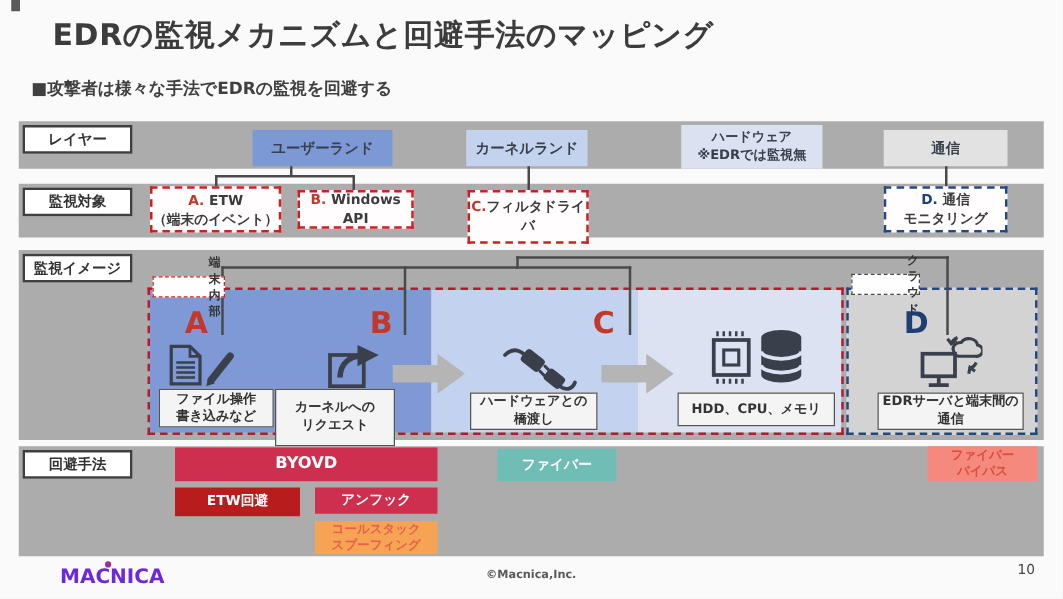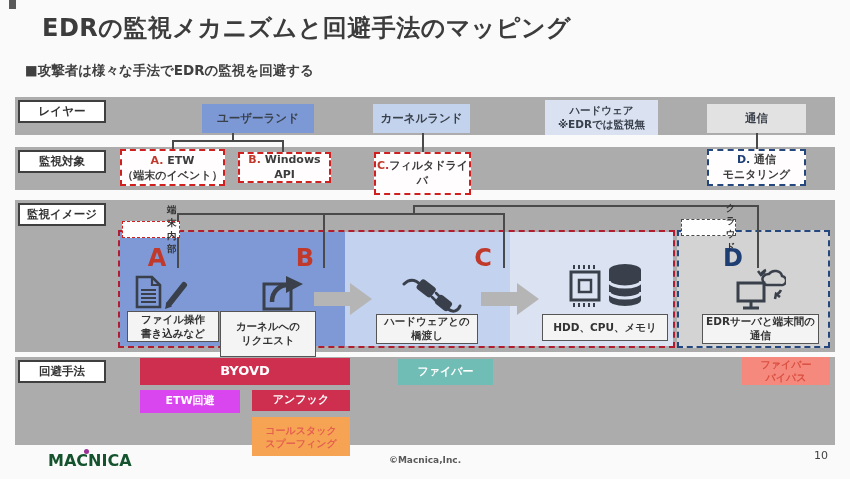--- a/index.html
+++ b/index.html
@@ -55,24 +55,24 @@
   .cap-kernel{left:220px;top:311px;width:96px;height:46px;}
   .cap-hw{left:376px;top:314px;width:102px;height:30px;}
   .cap-hdd{left:542px;top:314px;width:126px;height:27px;}
   .cap-edr{left:702px;top:314px;width:117px;height:30px;}
   .icon{z-index:3;}
   .evabox{display:flex;flex-direction:column;align-items:center;justify-content:center;
     font-weight:700;color:#fff;text-align:center;line-height:1.3;margin-left:20px;}
   .ev-byovd{left:120px;top:358px;width:210px;height:27px;background:#ce2f4f;font-size:13px;}
   .ev-fiber{left:378px;top:359px;width:95px;height:26px;background:#6fbdb5;font-size:11px;}
   .ev-traffic{left:722px;top:357px;width:88px;height:28px;background:#f5897e;color:#d94f3f;font-size:10px;}
-  .ev-etw{left:120px;top:390px;width:100px;height:23px;background:#d946ef;font-size:11px;}
+  .ev-etw{left:120px;top:390px;width:100px;height:23px;background:#b91c1c;font-size:11px;}
   .ev-unhook{left:232px;top:390px;width:98px;height:21px;background:#ce2f4f;font-size:11px;}
-  .ev-callstack{left:232px;top:417px;width:98px;height:39px;background:#f6a453;color:#e4604f;font-size:10px;}
-  .logo{left:48px;top:451px;font-size:16px;font-weight:800;color:#14532d;text-transform:uppercase;letter-spacing:0px;}
+  .ev-callstack{left:232px;top:417px;width:98px;height:26px;background:#f6a453;color:#e4604f;font-size:10px;}
+  .logo{left:48px;top:451px;font-size:16px;font-weight:800;color:#6d28d9;text-transform:uppercase;letter-spacing:0px;}
   .logo-dot{left:84px;top:449px;width:5px;height:5px;border-radius:50%;background:#9b3096;}
   .copyright{left:0;right:0;top:455px;text-align:center;font-size:9px;font-weight:700;color:#595959;}
   .pagenum{right:22px;top:449px;font-size:11px;color:#444;}
 </style>
 </head>
 <body>
 
 <div class="slide">
 
   <div class="abs corner-tab"></div>

